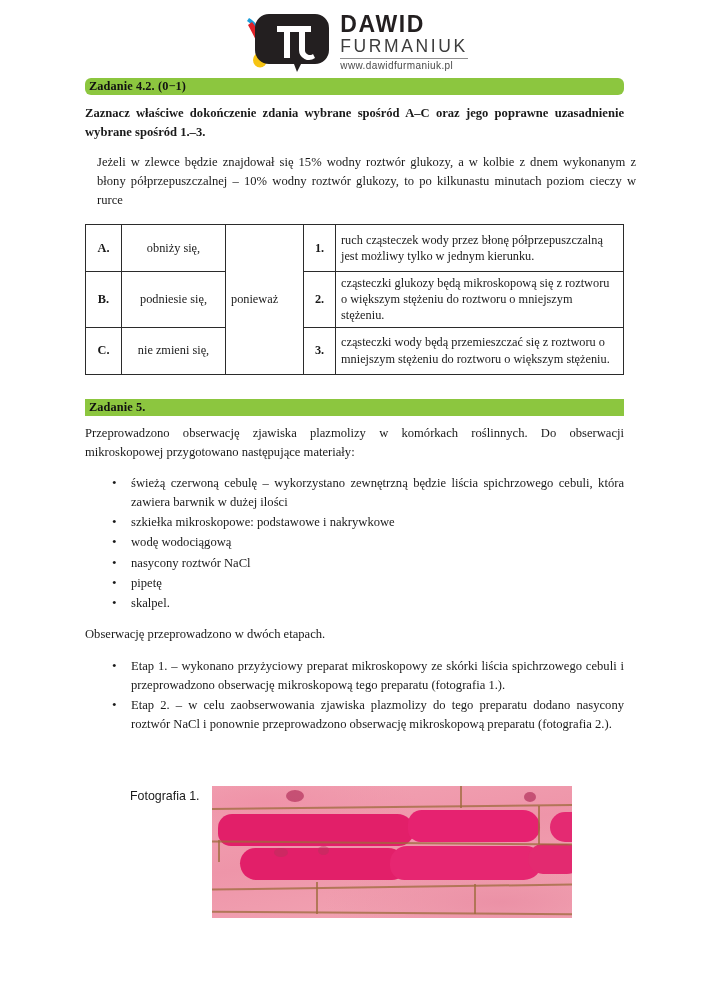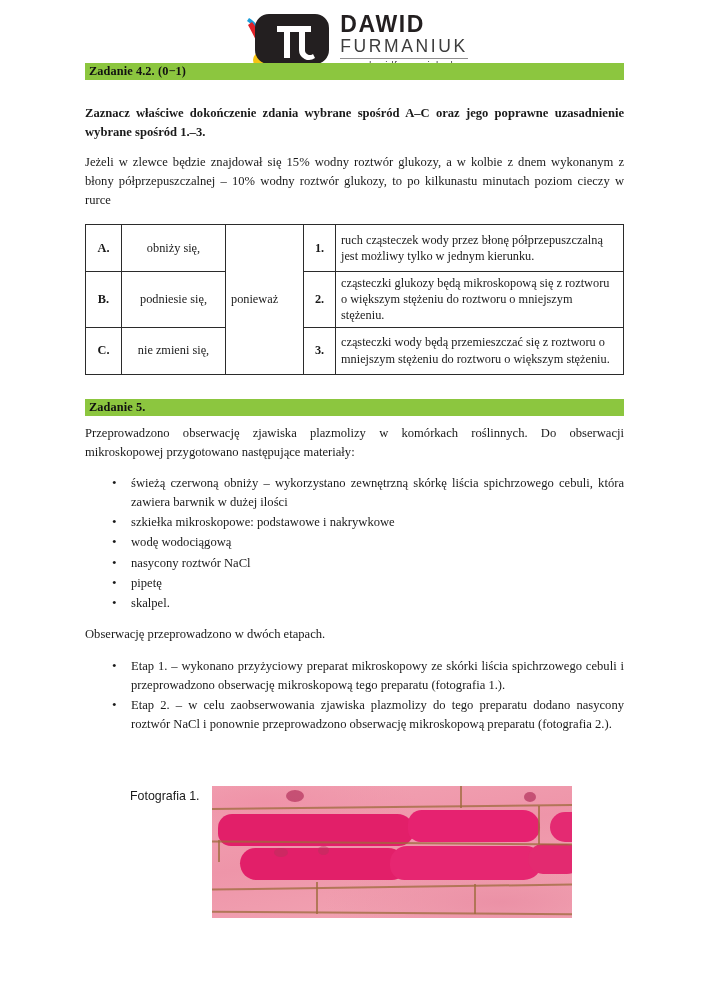--- a/index.html
+++ b/index.html
@@ -154,27 +154,27 @@
       </div>
       <div class="logo-wordmark">
         <div class="logo-name">DAWID</div>
         <div class="logo-sur">FURMANIUK</div>
         <div class="logo-rule"></div>
         <div class="logo-url">www.dawidfurmaniuk.pl</div>
       </div>
     </div>
   </div>
 
-  <div class="banner" style="top:63px;">
+  <div class="banner" style="top:78px;border-radius:6px;">
     <span>Zadanie 4.2. (0−1)</span>
   </div>
 
   <div class="txt bold" style="top:104px;">Zaznacz właściwe dokończenie zdania wybrane spośród A–C oraz jego poprawne uzasadnienie wybrane spośród 1.–3.</div>
 
-  <div class="txt" style="top:153px;">Jeżeli w zlewce będzie znajdował się 15% wodny roztwór glukozy, a w kolbie z dnem wykonanym z błony półprzepuszczalnej – 10% wodny roztwór glukozy, to po kilkunastu minutach poziom cieczy w rurce</div>
+  <div class="txt" style="top:153px;margin-left:12px;">Jeżeli w zlewce będzie znajdował się 15% wodny roztwór glukozy, a w kolbie z dnem wykonanym z błony półprzepuszczalnej – 10% wodny roztwór glukozy, to po kilkunastu minutach poziom cieczy w rurce</div>
 
   <table class="tbl">
     <tbody>
         <tr class="row-a">
       <td class="c-letter">A.</td>
       <td class="c-opt">obniży się,</td>
       <td class="c-pon" rowspan="3">ponieważ</td>
       <td class="c-num">1.</td>
       <td class="c-just">ruch cząsteczek wody przez błonę półprzepuszczalną jest możliwy tylko w jednym kierunku.</td>
     </tr>
@@ -193,21 +193,21 @@
   </tbody>
     </table>
 
   <div class="banner" style="top:399px;">
     <span>Zadanie 5.</span>
   </div>
 
   <div class="txt" style="top:424px;">Przeprowadzono obserwację zjawiska plazmolizy w komórkach roślinnych. Do obserwacji mikroskopowej przygotowano następujące materiały:</div>
 
   <div class="list" style="top:474px;">
-    <div class="li">świeżą czerwoną obniży – wykorzystano zewnętrzną skórkę liścia spichrzowego cebuli, która zawiera barwnik w dużej ilości</div>
+    <div class="li">świeżą czerwoną cebulę – wykorzystano zewnętrzną będzie liścia spichrzowego cebuli, która zawiera barwnik w dużej ilości</div>
     <div class="li">szkiełka mikroskopowe: podstawowe i nakrywkowe</div>
     <div class="li">wodę wodociągową</div>
     <div class="li">nasycony roztwór NaCl</div>
     <div class="li">pipetę</div>
     <div class="li">skalpel.</div>
   </div>
 
   <div class="txt" style="top:625px;">Obserwację przeprowadzono w dwóch etapach.</div>
 
   <div class="list" style="top:657px;">

